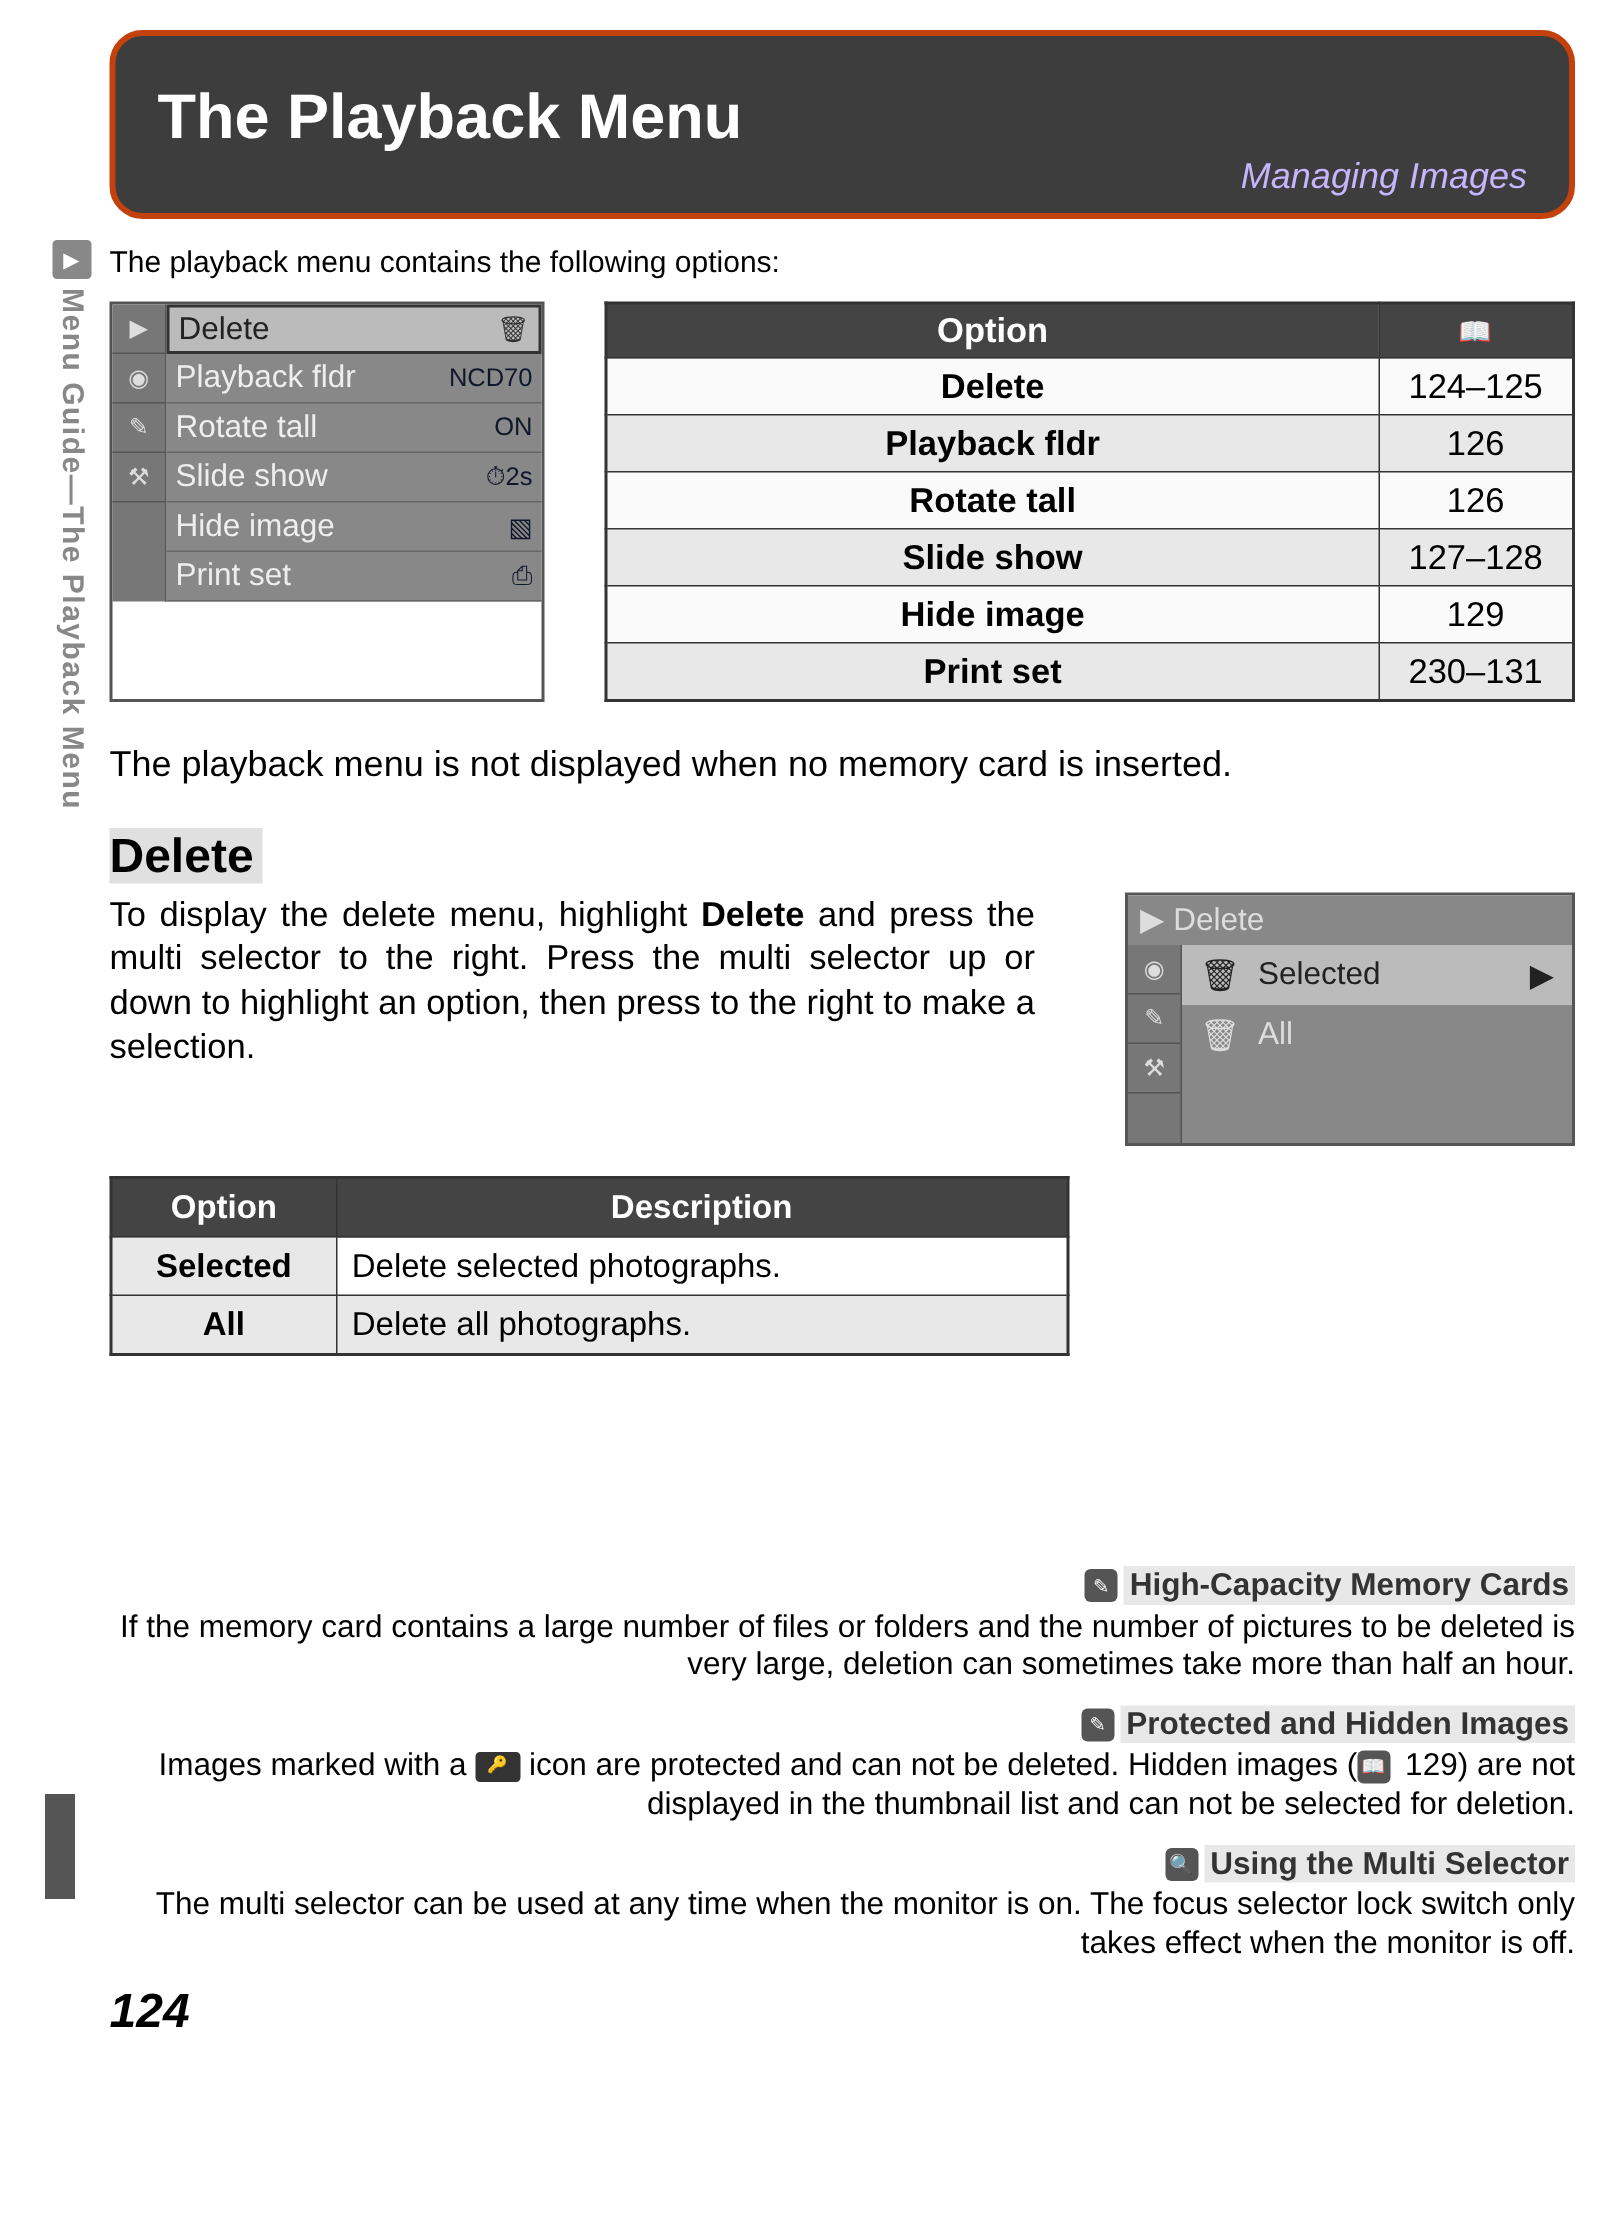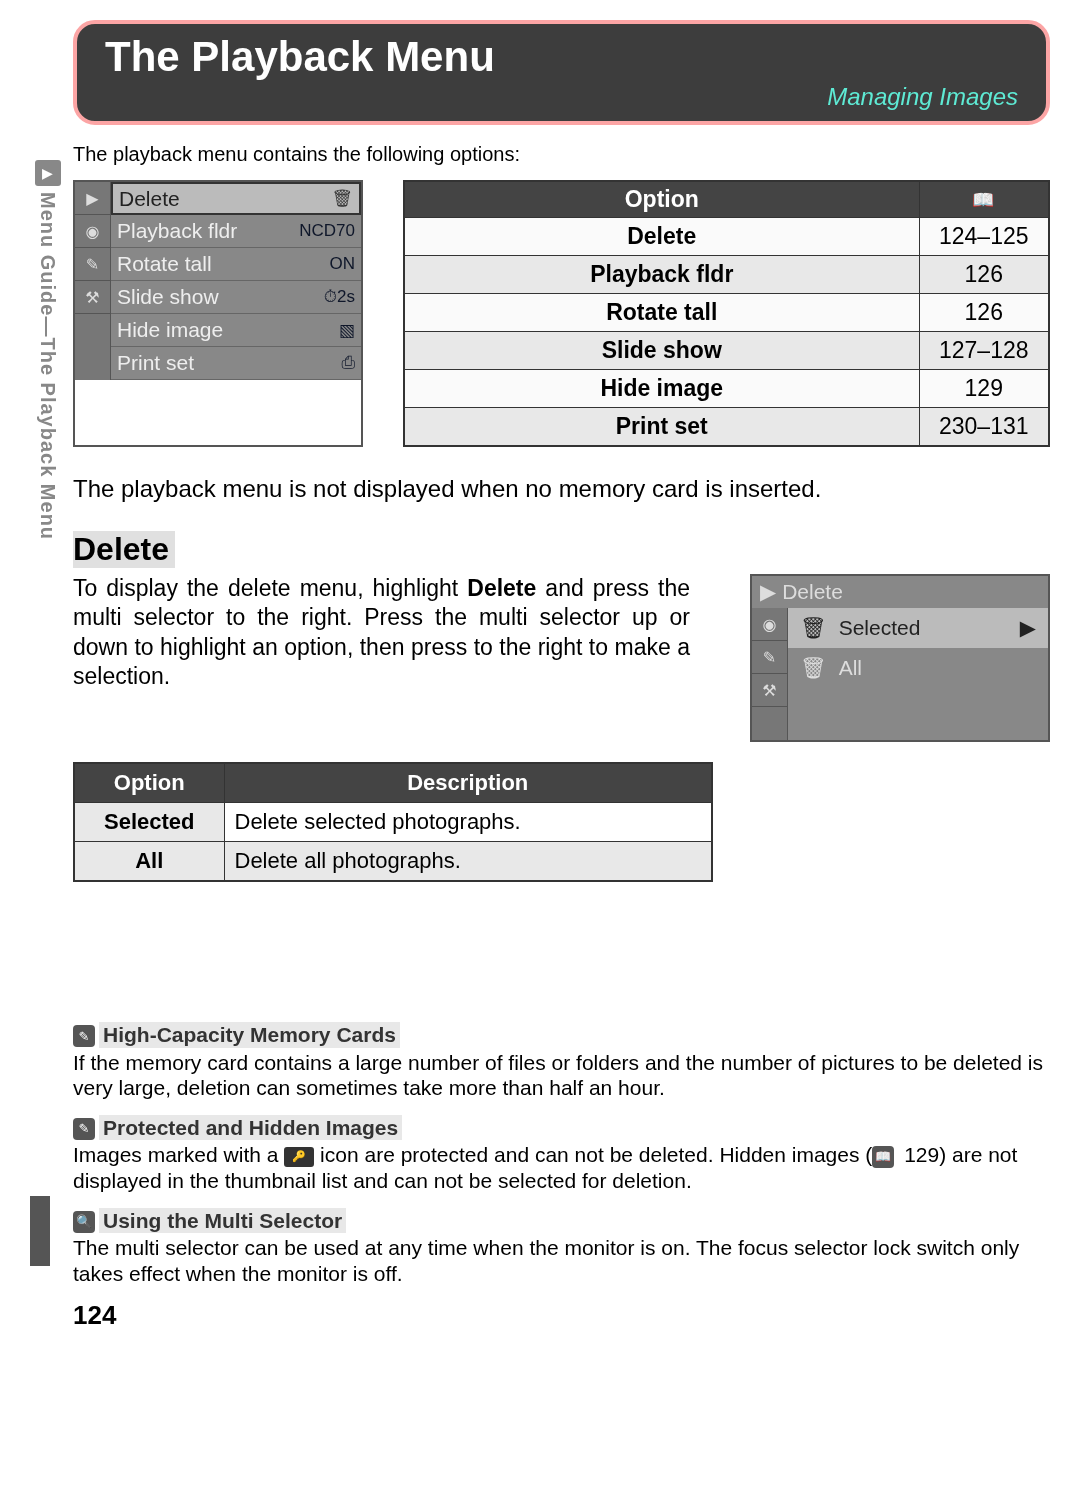--- a/index.html
+++ b/index.html
@@ -44,36 +44,36 @@
     width: 20px; height: 70px;
     background: #555;
   }
   .content {
     flex: 1;
     padding-left: 8px;
   }
   .title-banner {
     background: #3d3d3d;
     border-radius: 22px;
-    padding: 9px 28px 10px 28px;
+    padding: 30px 28px 10px 28px;
     color: #fff;
     position: relative;
     margin-bottom: 18px;
-    border: 4px solid #fca5a5;
+    border: 4px solid #c2410c;
   }
   .title-banner .main-title {
     font-size: 42px;
     font-weight: bold;
     margin-bottom: 2px;
   }
   .title-banner .sub-title {
     font-style: italic;
     font-size: 24px;
     text-align: right;
-    color: #5eead4;
+    color: #c4b5fd;
   }
   .intro-text {
     font-size: 20px;
     margin-bottom: 14px;
   }
   .two-col {
     display: flex;
     gap: 40px;
     margin-bottom: 28px;
   }
@@ -223,21 +223,21 @@
   .desc-table td {
     border: 1px solid #333;
     padding: 6px 10px;
   }
   .desc-table td.opt { font-weight: bold; text-align: center; width: 150px; background:#e8e8e8;}
   .desc-table tr:nth-child(2) td { background:#e8e8e8;}
   .desc-table tr:nth-child(3) td:first-child { background:#fff;}
   .desc-table tr:nth-child(3) td { background:#fff;}
 
 
-  .footnote-block { font-size: 21px; margin-bottom: 14px; line-height: 1.22; }
+  .footnote-block { font-size: 21px; margin-bottom: 14px; line-height: 1.22; text-align: right; }
   .footnote-title {
     font-weight: bold;
     color: #333;
     background: #e8e8e8;
     display: inline-block;
     padding: 0 4px;
     margin-bottom: 2px;
   }
   .ficon {
     display: inline-flex;
@@ -251,21 +251,22 @@
   .inline-icon {
     display: inline-flex;
     width: 30px; height: 20px;
     border: 2px solid #333;
     border-radius: 3px;
     align-items: center; justify-content: center;
     font-size: 11px; vertical-align: middle;
     background:#333; color:#fff;
   }
   .page-number {
-    font-size: 26px;
+    font-size: 32px;
+    font-style: italic;
     font-weight: bold;
     margin-top: 0;
   }
 </style>
 </head>
 <body>
 
 <div class="page">
   <div class="side-bottom-accent"></div>
   <div class="side-tab">

